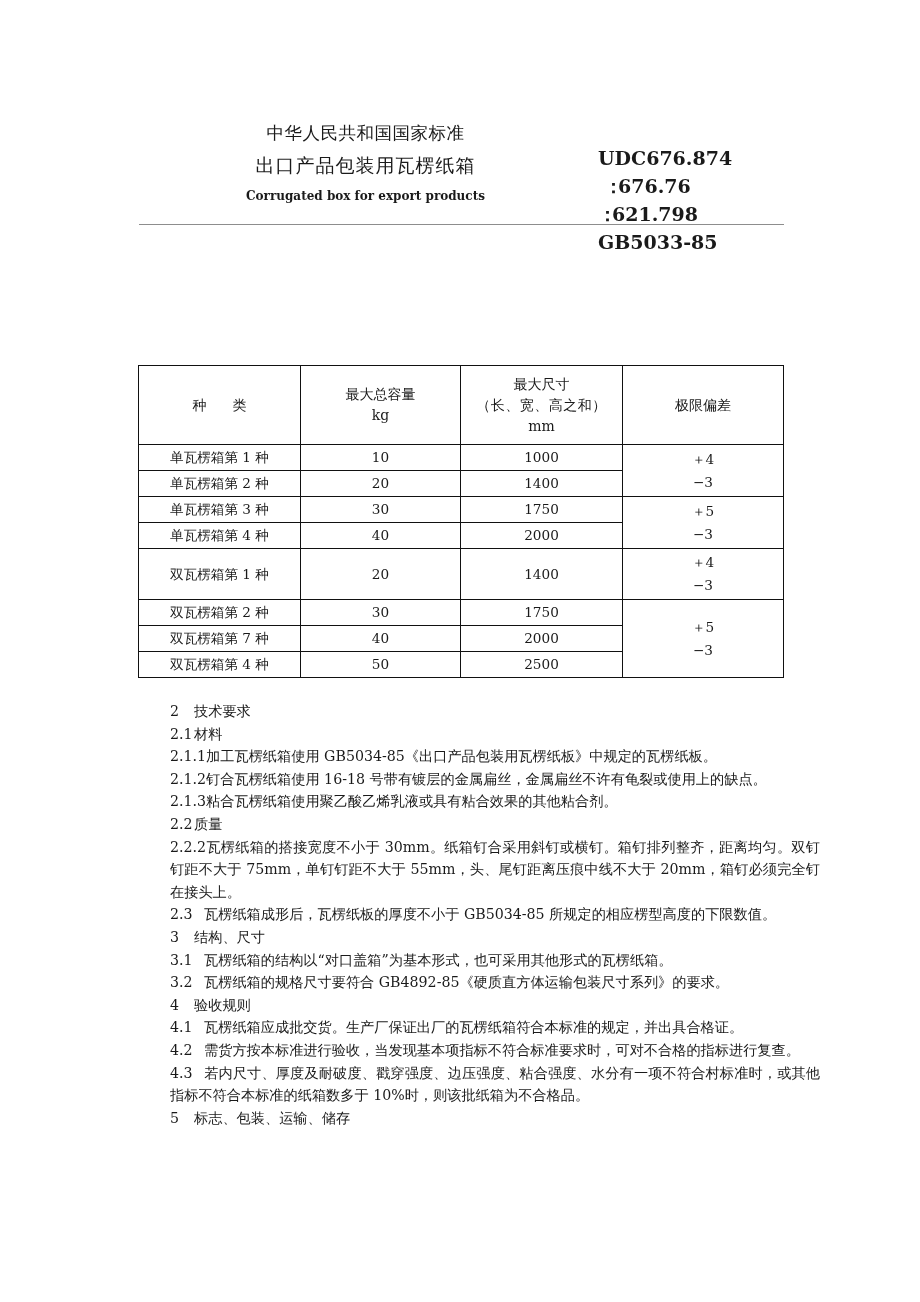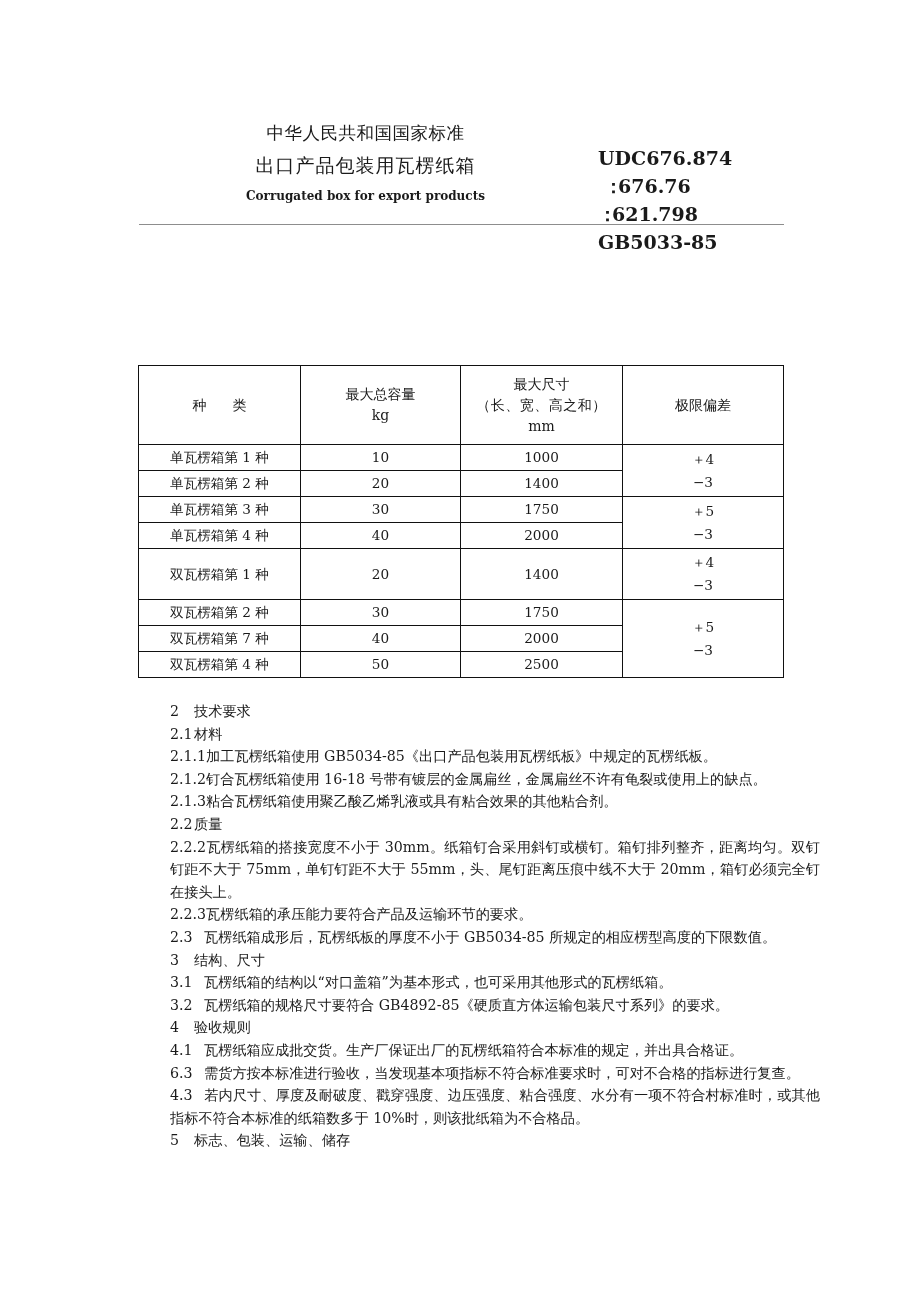--- a/index.html
+++ b/index.html
@@ -307,44 +307,41 @@
       <span class="num wide">2.1.3</span><span>粘合瓦楞纸箱使用聚乙酸乙烯乳液或具有粘合效果的其他粘合剂。</span>
     </p>
 
     <p class="para sec-head">
       <span class="num wide">2.2</span><span>质量</span>
     </p>
     <p class="para">
       <span class="num wide">2.2.2</span><span>瓦楞纸箱的搭接宽度不小于 30mm。纸箱钉合采用斜钉或横钉。箱钉排列整齐，距离均匀。双钉钉距不大于 75mm，单钉钉距不大于 55mm，头、尾钉距离压痕中线不大于 20mm，箱钉必须完全钉在接头上。</span>
     </p>
     <p class="para">
-      <span class="num wide">2.2.3</span><span>瓦楞纸箱的承压能力要符合产品及运输环节的要求。</span>
-    </p>
-    <p class="para">
       <span class="num wide">2.3</span><span>瓦楞纸箱成形后，瓦楞纸板的厚度不小于 GB5034-85 所规定的相应楞型高度的下限数值。</span>
     </p>
 
     <p class="para sec-head">
       <span class="num">3</span><span>结构、尺寸</span>
     </p>
     <p class="para">
       <span class="num wide">3.1</span><span>瓦楞纸箱的结构以“对口盖箱”为基本形式，也可采用其他形式的瓦楞纸箱。</span>
     </p>
     <p class="para">
       <span class="num wide">3.2</span><span>瓦楞纸箱的规格尺寸要符合 GB4892-85《硬质直方体运输包装尺寸系列》的要求。</span>
     </p>
 
     <p class="para sec-head">
       <span class="num">4</span><span>验收规则</span>
     </p>
     <p class="para">
       <span class="num wide">4.1</span><span>瓦楞纸箱应成批交货。生产厂保证出厂的瓦楞纸箱符合本标准的规定，并出具合格证。</span>
     </p>
     <p class="para">
-      <span class="num wide">6.3</span><span>需货方按本标准进行验收，当发现基本项指标不符合标准要求时，可对不合格的指标进行复查。</span>
+      <span class="num wide">4.2</span><span>需货方按本标准进行验收，当发现基本项指标不符合标准要求时，可对不合格的指标进行复查。</span>
     </p>
     <p class="para">
       <span class="num wide">4.3</span><span>若内尺寸、厚度及耐破度、戳穿强度、边压强度、粘合强度、水分有一项不符合村标准时，或其他指标不符合本标准的纸箱数多于 10%时，则该批纸箱为不合格品。</span>
     </p>
 
     <p class="para sec-head">
       <span class="num">5</span><span>标志、包装、运输、储存</span>
     </p>
   </div>
 

